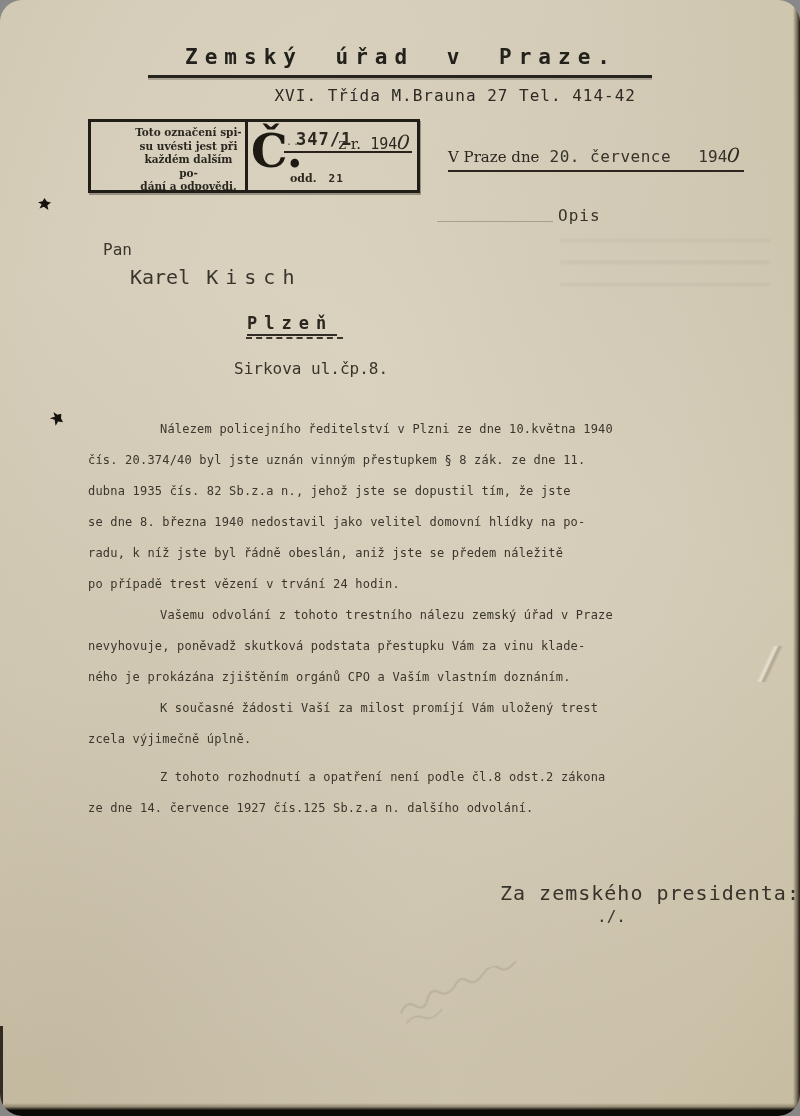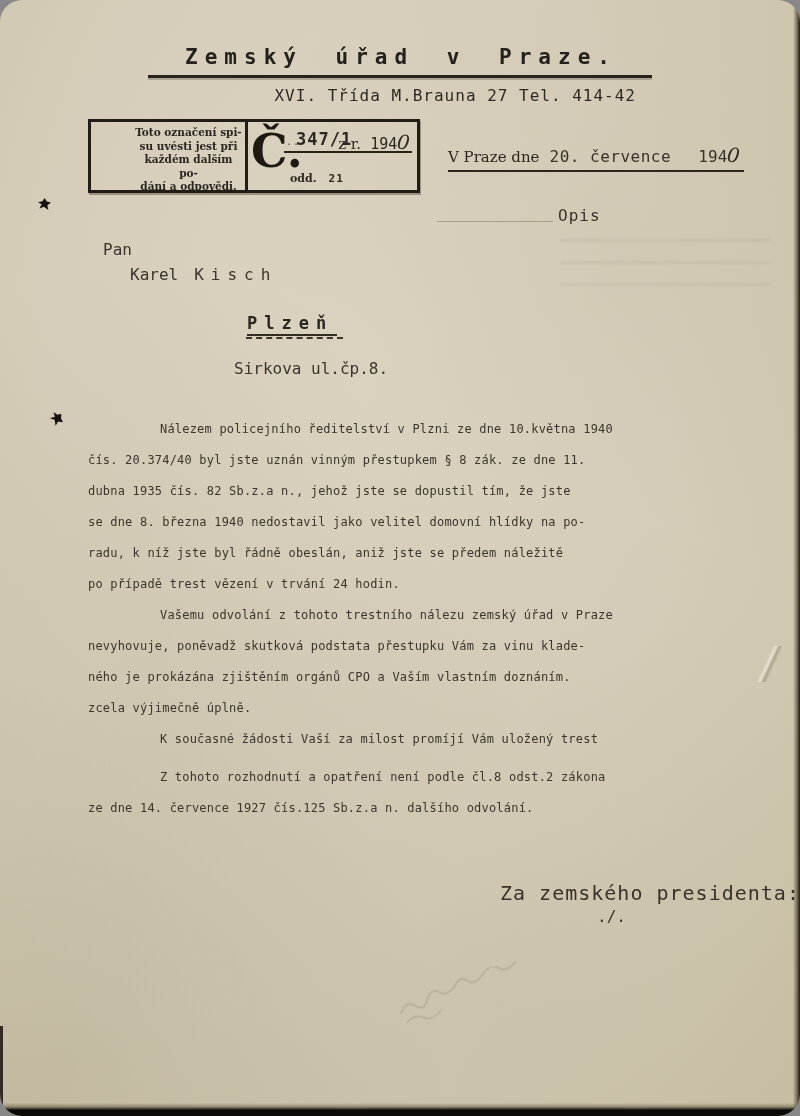--- a/index.html
+++ b/index.html
@@ -52,21 +52,21 @@
   .date-line{position:absolute;left:448px;top:143px;width:296px;height:27px;
     border-bottom:2px solid #2b271f;display:flex;align-items:baseline;}
   .date-prefix{font-family:"DejaVu Serif",serif;font-size:15px;color:#2b2720;}
   .date-typed{margin-left:10px;font-size:16px;color:#37332b;letter-spacing:.5px;}
   .date-year{margin-left:auto;margin-right:4px;font-size:16px;color:#37332b;}
 
   
   .copy-label{position:absolute;left:558px;top:206px;font-size:16px;letter-spacing:1px;color:#36322a;}
   .faint-line{position:absolute;left:437px;top:221px;width:116px;height:1px;background:rgba(115,104,82,.45);}
   .salutation{position:absolute;left:103px;top:240px;font-size:16px;color:#39352d;}
-  .name-line{position:absolute;left:130px;top:265px;font-size:16px;color:#39352d;}
+  .name-line{position:absolute;left:130px;top:265px;font-size:20px;color:#39352d;}
   .spread{letter-spacing:7px;margin-left:16px;}
   .city-line{position:absolute;left:247px;top:313px;font-size:17px;font-weight:bold;
     letter-spacing:7px;color:#2b2720;border-bottom:2px solid #322d24;padding:0 4px 1px 0;}
   .city-dash{position:absolute;left:246px;top:337px;width:97px;border-top:2px dashed #3c372c;}
   .street-line{position:absolute;left:234px;top:339px;font-size:16px;color:#39352d;margin-top:20px;}
 
   
   .bodytext{position:absolute;left:88px;top:414px;width:676px;
     font-size:12px;line-height:31px;letter-spacing:.2px;color:#3a362d;}
   .bline{white-space:pre;}
@@ -142,22 +142,22 @@
   <div class="bodytext">
     <div class="bline ind">Nálezem policejního ředitelství v Plzni ze dne 10.května 1940</div>
     <div class="bline">čís. 20.374/40 byl jste uznán vinným přestupkem § 8 zák. ze dne 11.</div>
     <div class="bline">dubna 1935 čís. 82 Sb.z.a n., jehož jste se dopustil tím, že jste</div>
     <div class="bline">se dne 8. března 1940 nedostavil jako velitel domovní hlídky na po-</div>
     <div class="bline">radu, k níž jste byl řádně obeslán, aniž jste se předem náležitě</div>
     <div class="bline">po případě trest vězení v trvání 24 hodin.</div>
     <div class="bline ind">Vašemu odvolání z tohoto trestního nálezu zemský úřad v Praze</div>
     <div class="bline">nevyhovuje, poněvadž skutková podstata přestupku Vám za vinu klade-</div>
     <div class="bline">ného je prokázána zjištěním orgánů CPO a Vaším vlastním doznáním.</div>
+    <div class="bline ind">K současné žádosti Vaší za milost promíjí Vám uložený trest</div>
     <div class="bline">zcela výjimečně úplně.</div>
-    <div class="bline ind">K současné žádosti Vaší za milost promíjí Vám uložený trest</div>
     <div class="bline ind gap">Z tohoto rozhodnutí a opatření není podle čl.8 odst.2 zákona</div>
     <div class="bline">ze dne 14. července 1927 čís.125 Sb.z.a n. dalšího odvolání.</div>
   </div>
 
   <div class="sig-line">Za zemského presidenta:</div>
   <div class="sig-mark">./.</div>
 
   <div class="blot blot1"></div>
   <div class="blot blot2"></div>
   <svg class="ghost1" viewBox="0 0 175 42">

